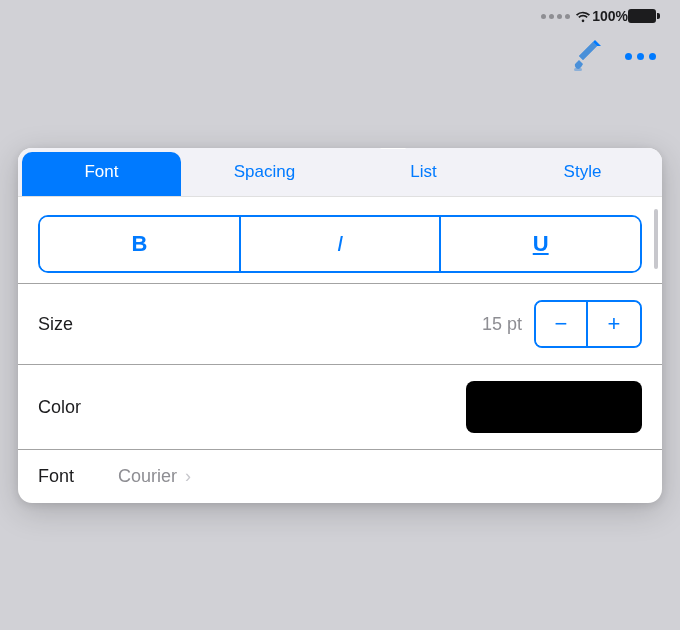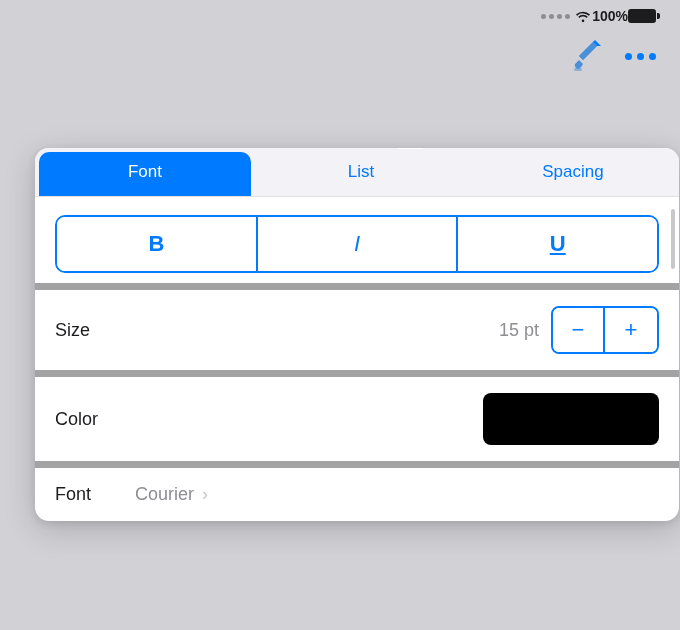--- a/index.html
+++ b/index.html
@@ -87,21 +87,21 @@
     .more-dot {
       width: 7px;
       height: 7px;
       background: #007aff;
       border-radius: 50%;
     }
 
     
     .popover {
       position: absolute;
-      left: 35px;
+      left: 18px;
       top: 148px;
       width: 644px;
       background: #ffffff;
       border-radius: 14px;
       box-shadow: 0 8px 32px rgba(0,0,0,0.18), 0 2px 8px rgba(0,0,0,0.10);
       overflow: hidden;
     }
 
     
     .popover::before {
@@ -196,21 +196,21 @@
 
     .format-btn .underline-text {
       text-decoration: underline;
     }
 
     
     .prop-row {
       display: flex;
       align-items: center;
       padding: 16px 20px;
-      border-top: 7px solid #a3a3a3;
+      border-top: 1px solid #a3a3a3;
     }
 
     .prop-label {
       font-size: 18px;
       color: #1c1c1e;
       font-weight: 400;
       min-width: 80px;
     }
 
     .prop-value {
@@ -302,22 +302,23 @@
     <div class="more-dot"></div>
     <div class="more-dot"></div>
     <div class="more-dot"></div>
   </div>
 </div>
 
 <div class="popover">
 
   <div class="tab-bar">
     <button class="tab active">Font</button>
+    <button class="tab">Spacing</button>
     <button class="tab">List</button>
-    <button class="tab">Spacing</button>
+    <button class="tab">Style</button>
   </div>
 
   <div class="content-area">
 
     <div class="scrollbar"></div>
 
     <div class="format-row">
       <button class="format-btn">
         <strong>B</strong>
       </button>

